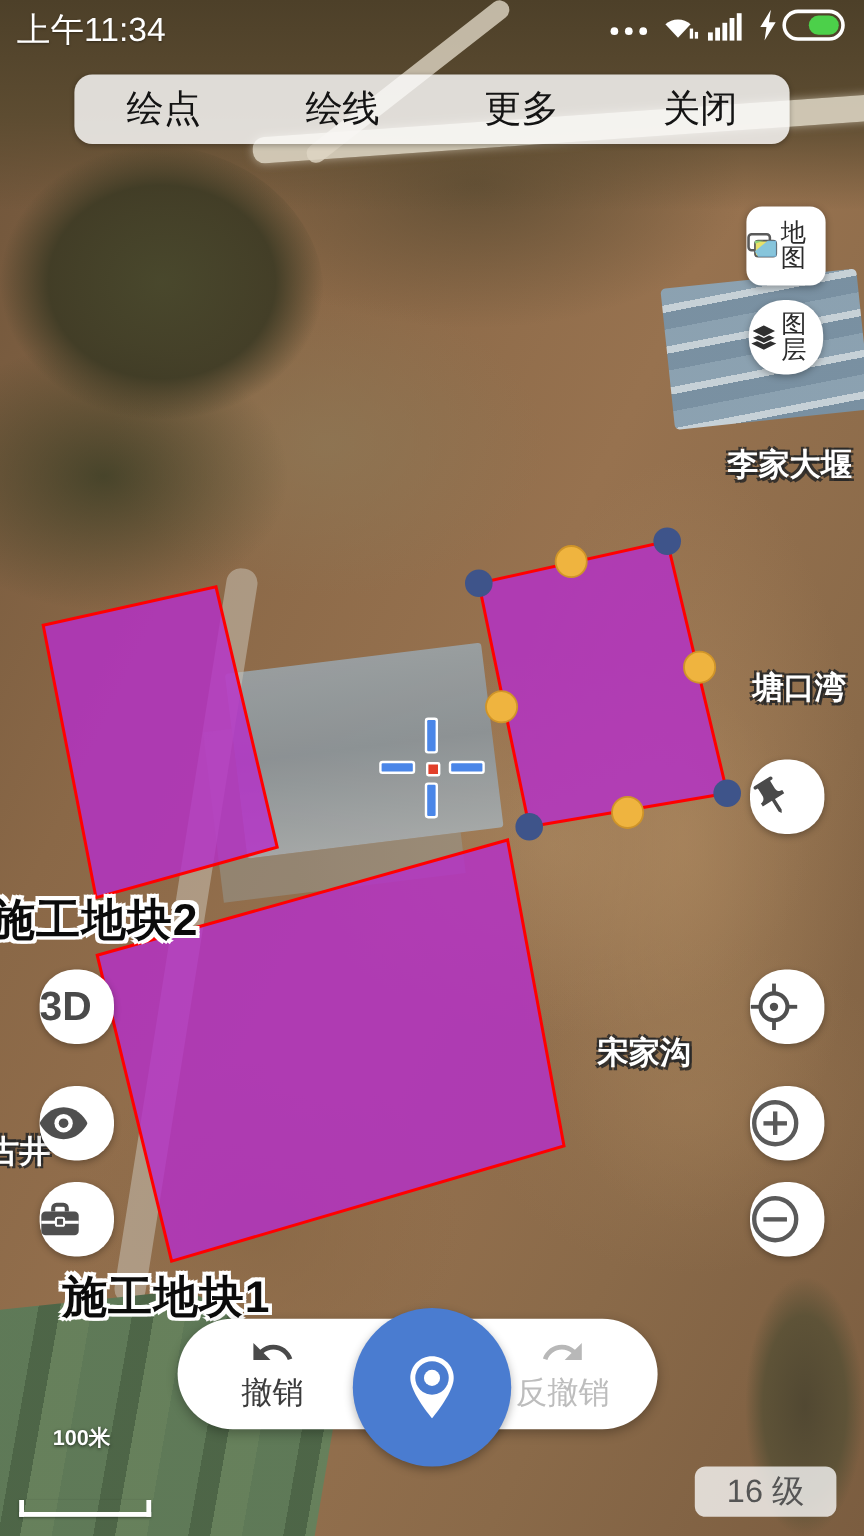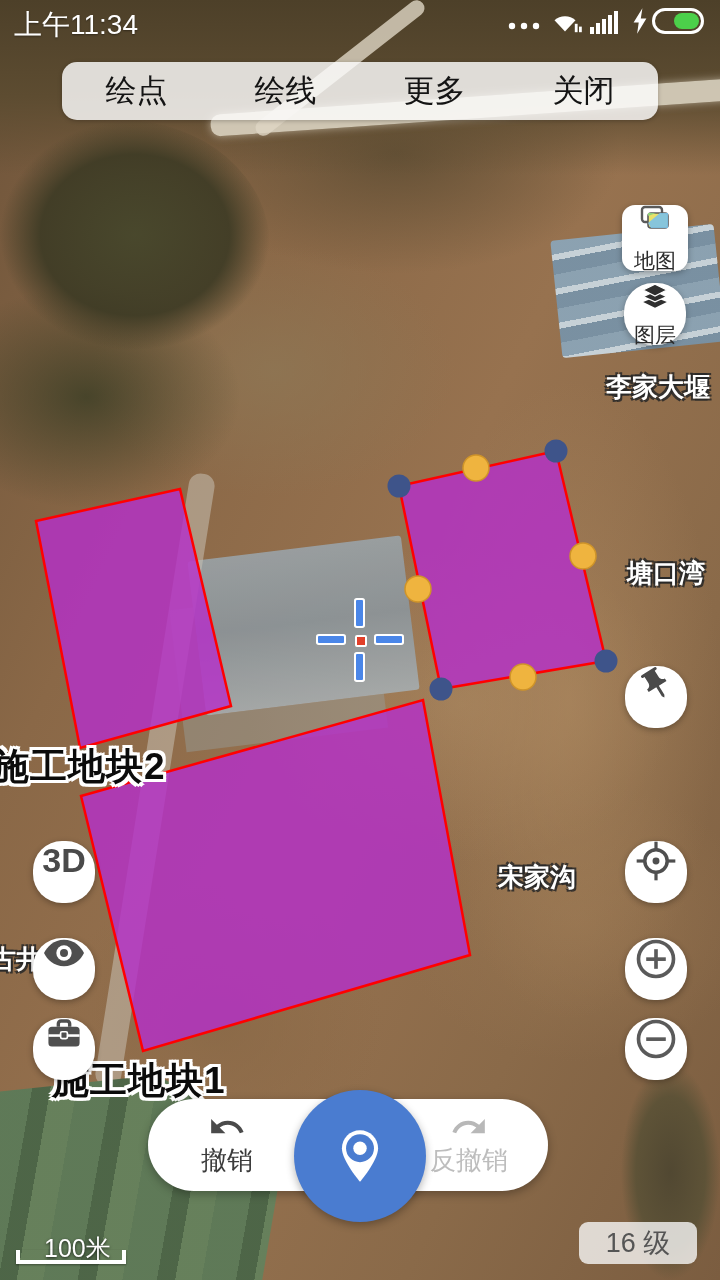--- a/index.html
+++ b/index.html
@@ -53,21 +53,21 @@
   #clock{left:14px;top:6px;font-size:28px;text-shadow:0 1px 2px rgba(0,0,0,.4);}
   .sticon{top:10px;}
   
   #toolbar{left:62px;top:62px;width:596px;height:58px;border-radius:15px;
     background:rgba(252,252,252,.82);display:flex;align-items:center;justify-content:space-around;
     box-shadow:0 1px 4px rgba(0,0,0,.25);}
   .tab{font-size:31px;color:#141414;padding:7px 12px;border-radius:8px;cursor:pointer;}
   .tab.active{background:#4a7dd2;color:#fff;}
   
   .mapbtn{background:#fff;border-radius:13px;box-shadow:0 2px 6px rgba(0,0,0,.3);
-    display:flex;flex-direction:column;align-items:center;justify-content:space-between;gap:2px;margin-top:33px;}
+    display:flex;flex-direction:row;align-items:center;justify-content:flex-start;gap:2px;}
   .mapbtn .lbl{font-size:21px;color:#2b2b2b;line-height:1;}
   .sq{width:62px;height:62px;border-radius:29px;}
   #btn-map{left:622px;top:172px;width:66px;height:66px;}
   #btn-layers{left:624px;top:250px;}
   #btn-pin{left:625px;top:633px;}
   #btn-3d{left:33px;top:808px;font-size:34px;font-weight:bold;color:#4a4a4a;}
   #btn-eye{left:33px;top:905px;}
   #btn-box{left:33px;top:985px;}
   #btn-loc{left:625px;top:808px;}
   #btn-zin{left:625px;top:905px;}
@@ -80,21 +80,21 @@
   #bottombar{left:148px;top:1099px;width:400px;height:92px;background:#fff;border-radius:46px;
     box-shadow:0 3px 10px rgba(0,0,0,.3);display:flex;align-items:center;justify-content:space-between;
     padding:0 34px;box-sizing:border-box;}
   .bbtn{display:flex;flex-direction:column;align-items:center;gap:1px;width:90px;}
   .bbtn .lbl{font-size:26px;color:#3c3c3c;}
   .bbtn.disabled .lbl{color:#bdbdbd;}
   #bluecircle{left:294px;top:1090px;width:132px;height:132px;border-radius:50%;
     background:#4a7cd0;box-shadow:0 3px 8px rgba(0,0,0,.3);
     display:flex;align-items:center;justify-content:center;}
   
-  #scale-text{left:44px;top:1232px;font-size:25px;font-weight:normal;color:#fff;
+  #scale-text{left:44px;top:1186px;font-size:18px;font-weight:bold;color:#fff;
     text-shadow:0 1px 3px rgba(0,0,0,.7);}
   #scale-line{left:16px;top:1250px;width:102px;height:10px;
     border-left:4px solid #fff;border-right:4px solid #fff;border-bottom:4px solid #fff;
     box-shadow:0 1px 2px rgba(0,0,0,.4);}
   #zoom-badge{left:579px;top:1222px;width:118px;height:42px;border-radius:9px;
     background:rgba(250,250,250,.78);display:flex;align-items:center;justify-content:center;
     font-size:27px;color:#555;}
 </style>
 </head>
 <body>

